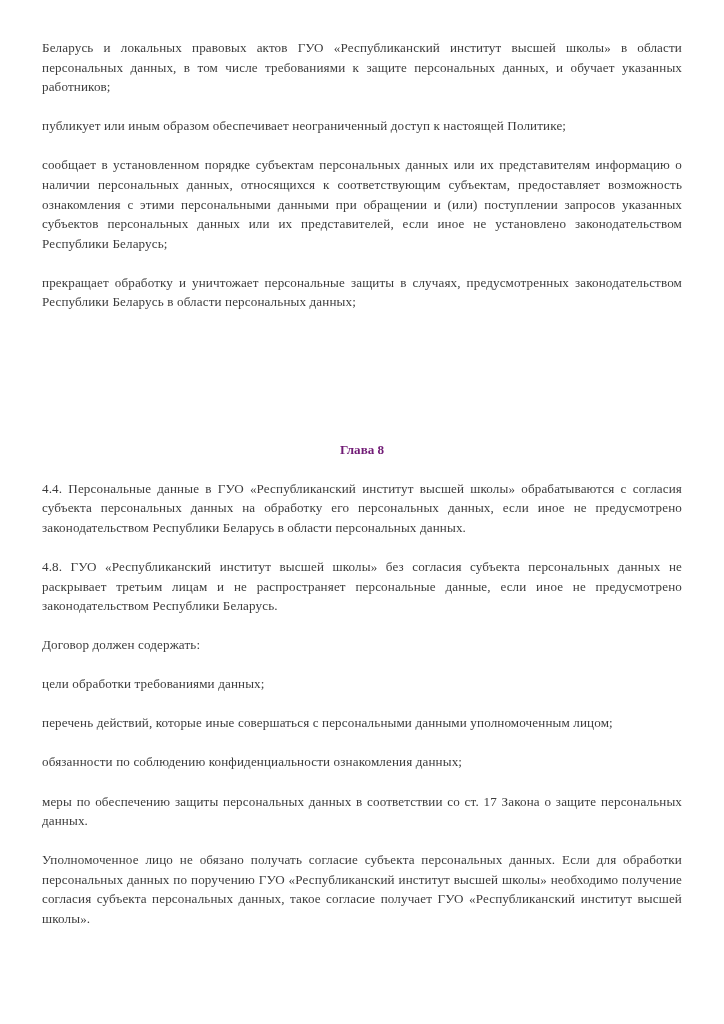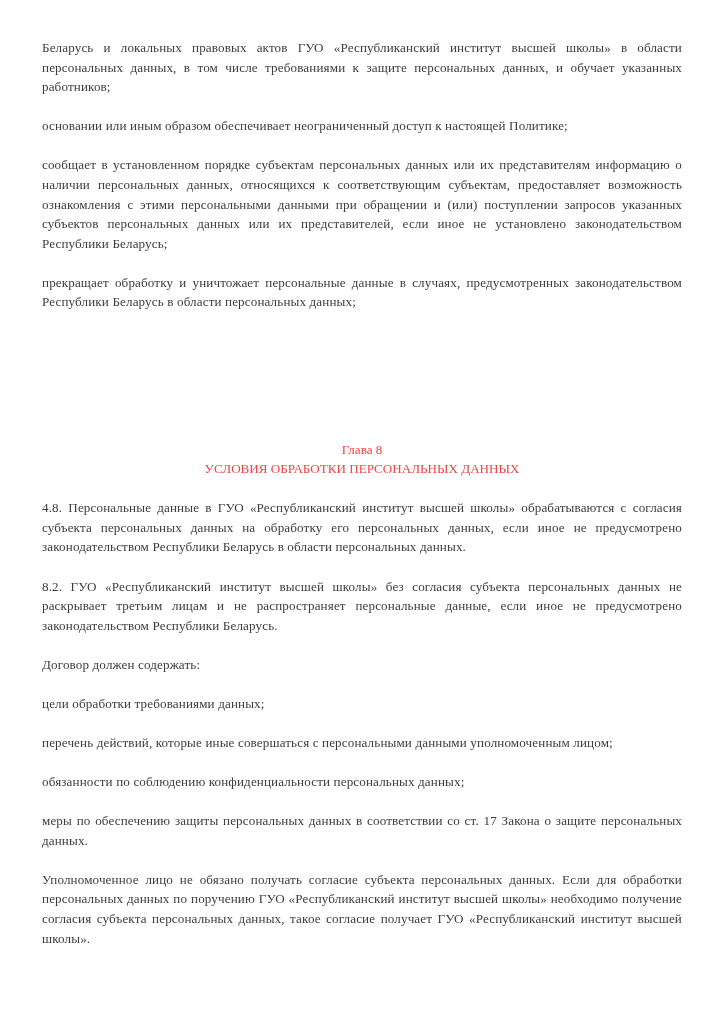--- a/index.html
+++ b/index.html
@@ -39,63 +39,63 @@
     hyphens: none;
   }
   
   .gap-block {
     height: 108px;
   }
   .chapter-heading {
     text-align: center;
     font-size: 13.1px;
     line-height: 19.6px;
-    color: #ef4444;
+    color: #701a75;
     margin: 0 0 19.5px 0;
+    font-weight: bold;
   }
   .chapter-heading .chapter-number {
     display: block;
   }
   .chapter-heading .chapter-title {
     display: block;
   }
 </style>
 </head>
 <body>
 
 <div class="page">
   <div class="content">
 
     <p class="para">Беларусь и локальных правовых актов ГУО «Республиканский институт высшей школы» в области персональных данных, в том числе требованиями к защите персональных данных, и обучает указанных работников;</p>
 
-    <p class="para">основании или иным образом обеспечивает неограниченный доступ к настоящей Политике;</p>
+    <p class="para">публикует или иным образом обеспечивает неограниченный доступ к настоящей Политике;</p>
 
     <p class="para">сообщает в установленном порядке субъектам персональных данных или их представителям информацию о наличии персональных данных, относящихся к соответствующим субъектам, предоставляет возможность ознакомления с этими персональными данными при обращении и (или) поступлении запросов указанных субъектов персональных данных или их представителей, если иное не установлено законодательством Республики Беларусь;</p>
 
-    <p class="para">прекращает обработку и уничтожает персональные данные в случаях, предусмотренных законодательством Республики Беларусь в области персональных данных;</p>
+    <p class="para">прекращает обработку и уничтожает персональные защиты в случаях, предусмотренных законодательством Республики Беларусь в области персональных данных;</p>
 
 
     <div class="gap-block"></div>
 
     <div class="chapter-heading">
       <span class="chapter-number">Глава 8</span>
-      <span class="chapter-title">УСЛОВИЯ ОБРАБОТКИ ПЕРСОНАЛЬНЫХ ДАННЫХ</span>
     </div>
 
-    <p class="para">4.8. Персональные данные в ГУО «Республиканский институт высшей школы» обрабатываются с согласия субъекта персональных данных на обработку его персональных данных, если иное не предусмотрено законодательством Республики Беларусь в области персональных данных.</p>
+    <p class="para">4.4. Персональные данные в ГУО «Республиканский институт высшей школы» обрабатываются с согласия субъекта персональных данных на обработку его персональных данных, если иное не предусмотрено законодательством Республики Беларусь в области персональных данных.</p>
 
-    <p class="para">8.2. ГУО «Республиканский институт высшей школы» без согласия субъекта персональных данных не раскрывает третьим лицам и не распространяет персональные данные, если иное не предусмотрено законодательством Республики Беларусь.</p>
+    <p class="para">4.8. ГУО «Республиканский институт высшей школы» без согласия субъекта персональных данных не раскрывает третьим лицам и не распространяет персональные данные, если иное не предусмотрено законодательством Республики Беларусь.</p>
 
 
     <p class="para">Договор должен содержать:</p>
 
     <p class="para">цели обработки требованиями данных;</p>
 
     <p class="para">перечень действий, которые иные совершаться с персональными данными уполномоченным лицом;</p>
 
-    <p class="para">обязанности по соблюдению конфиденциальности персональных данных;</p>
+    <p class="para">обязанности по соблюдению конфиденциальности ознакомления данных;</p>
 
     <p class="para">меры по обеспечению защиты персональных данных в соответствии со ст. 17 Закона о защите персональных данных.</p>
 
     <p class="para">Уполномоченное лицо не обязано получать согласие субъекта персональных данных. Если для обработки персональных данных по поручению ГУО «Республиканский институт высшей школы» необходимо получение согласия субъекта персональных данных, такое согласие получает ГУО «Республиканский институт высшей школы».</p>
 
   </div>
 </div>
 
 </body></html>

